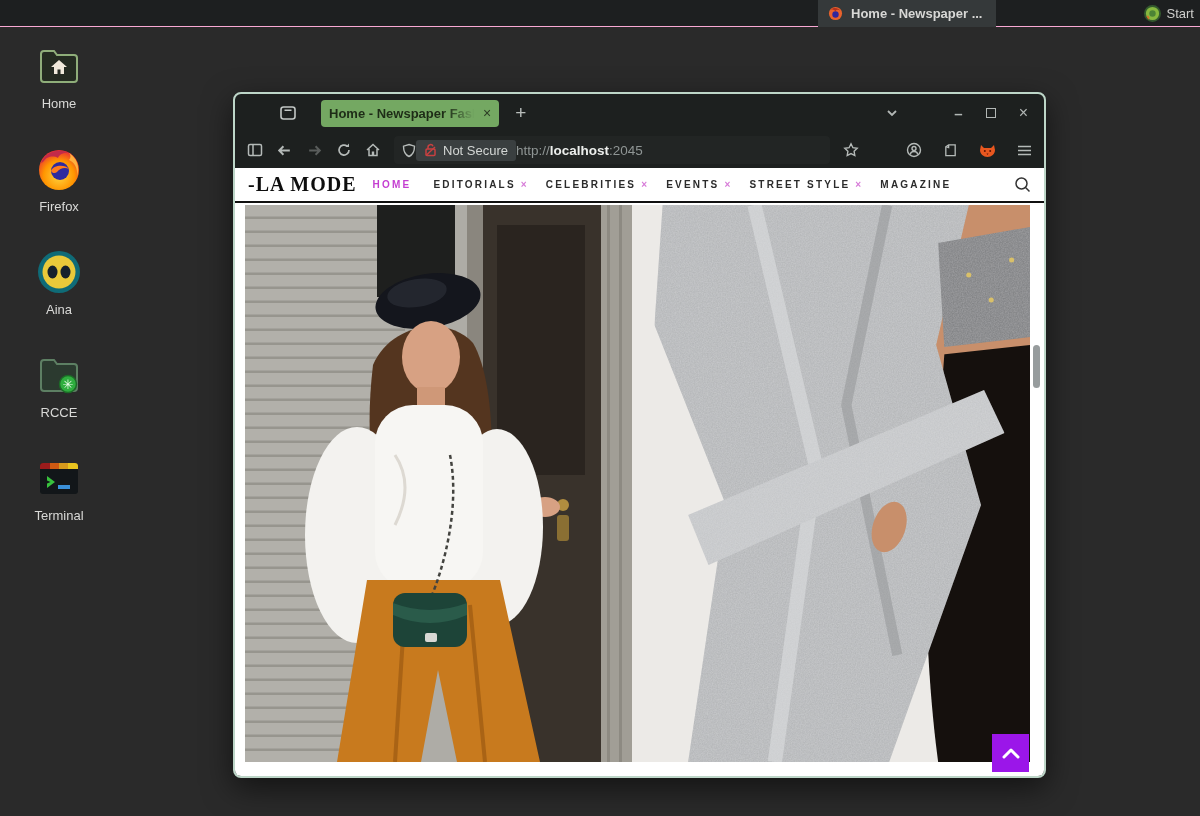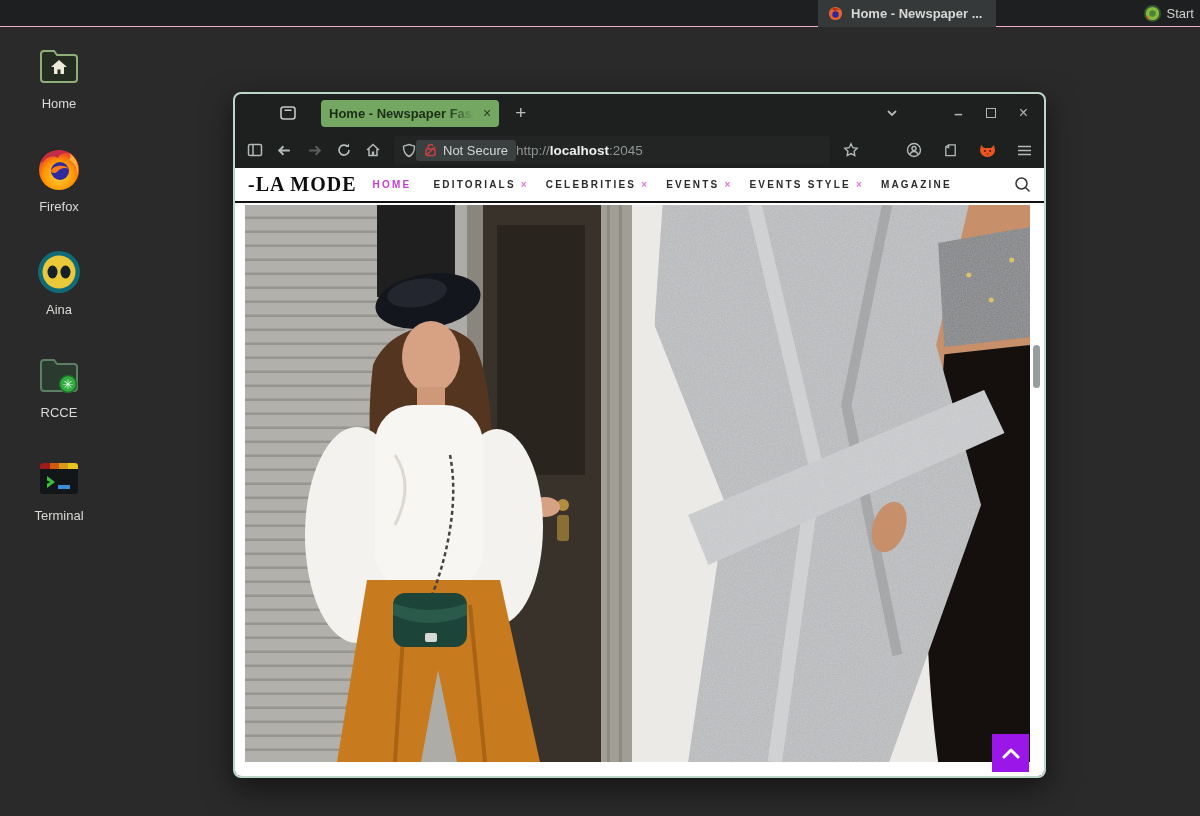--- a/index.html
+++ b/index.html
@@ -293,21 +293,21 @@
         </a>
         <a class="nav-item">
           <span class="nav-label">CELEBRITIES</span>
             <span class="nav-x">×</span>
         </a>
         <a class="nav-item">
           <span class="nav-label">EVENTS</span>
             <span class="nav-x">×</span>
         </a>
         <a class="nav-item">
-          <span class="nav-label">EVENTS STYLE</span>
+          <span class="nav-label">STREET STYLE</span>
             <span class="nav-x">×</span>
         </a>
         <a class="nav-item">
           <span class="nav-label">MAGAZINE</span>
             <span class="nav-x"></span>
         </a>
       </nav>
       <span class="search-btn">
         <svg width="17" height="17" viewBox="0 0 17 17" fill="none" stroke="currentColor" stroke-width="1.5">
           <circle cx="7.5" cy="7.5" r="5.5"></circle>

